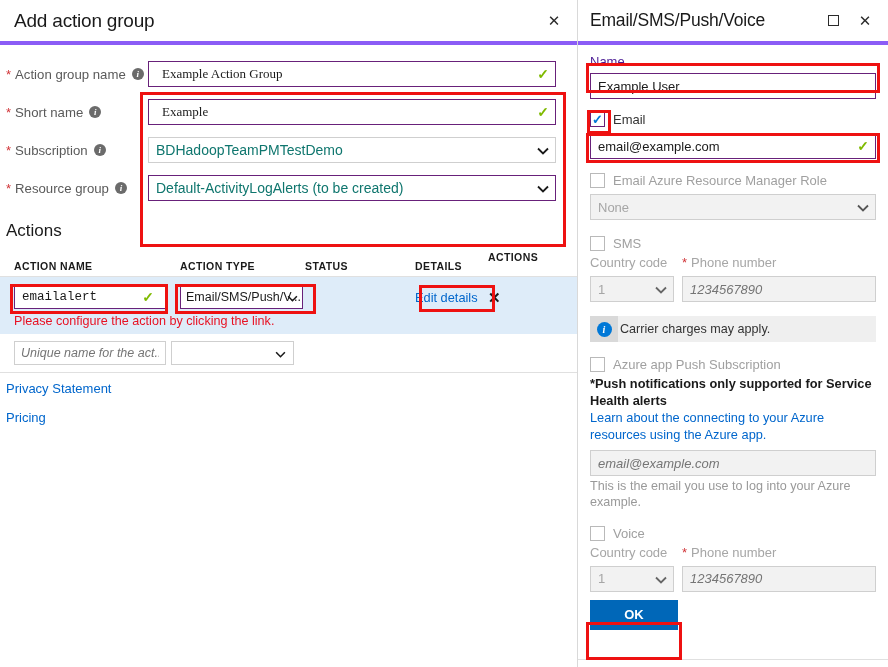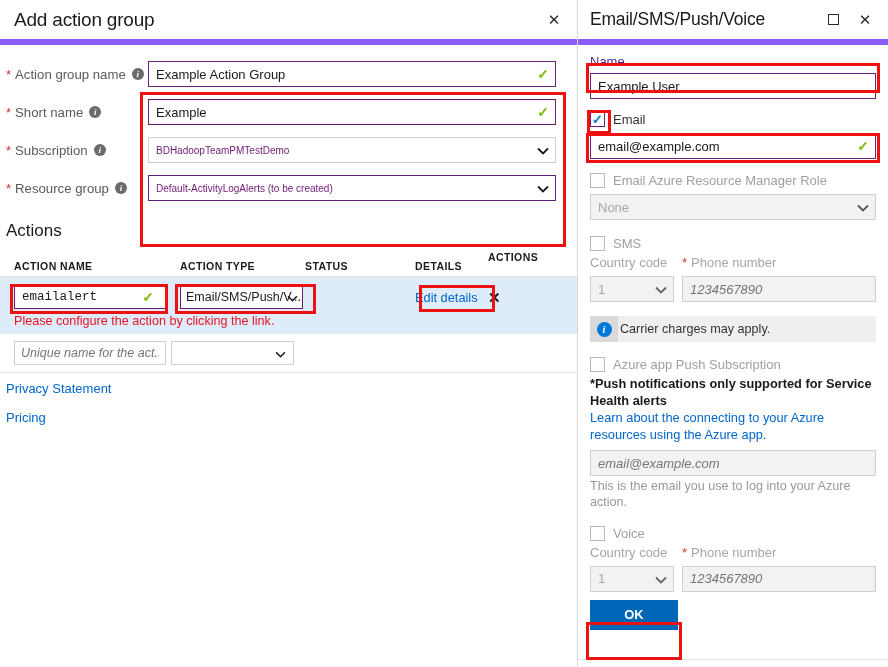--- a/index.html
+++ b/index.html
@@ -21,21 +21,21 @@
   .blade-left {
     position: relative;
     width: 578px; height: 667px;
     background: #ffffff;
     border-right: 1px solid #d9d9d9;
     flex: 0 0 578px;
   }
   .blade-header {
     position: relative;
     height: 45px;
-    border-bottom: 6px solid #8b5cf6;
+    border-bottom: 4px solid #8b5cf6;
     display: flex;
     align-items: center;
   }
   .blade-title {
     font-size: 19px;
     color: #1a1a1a;
     padding-left: 14px;
     letter-spacing: -0.2px;
   }
   .hdr-btns {
@@ -89,30 +89,30 @@
     line-height: 1;
     font-weight: bold;
   }
   .fctl { position: relative; width: 408px; height: 26px; }
   .txtbox {
     width: 100%; height: 26px;
     border: 1px solid #68217a;
     background: #ffffff;
     font-size: 13px;
     color: #1a1a1a;
-    padding: 0 24px 0 7px;
-    font-family: Liberation Sans, sans-serif;
+    padding: 0 24px 0 13px;
+    font-family: Liberation Serif, serif;
     outline: none;
   }
   .selbox {
     width: 100%; height: 26px;
     border: 1px solid #68217a;
     background: #ffffff;
-    font-size: 10px;
-    color: #701a75;
+    font-size: 14px;
+    color: #0f766e;
     padding: 0 24px 0 7px;
     display: flex; align-items: center;
     cursor: pointer;
     white-space: nowrap; overflow: hidden;
   }
   .selbox.gray { border-color: #cfcfcf; }
   .chev {
     position: absolute;
     right: 7px; top: 50%;
     transform: translateY(-50%);
@@ -531,21 +531,21 @@
       </div>
 
       
       <div class="cbrow" style="margin-top:15px;">
         <span class="cbox dim"></span>
         <span class="cblabel dim">Azure app Push Subscription</span>
       </div>
       <div class="bold-note" style="margin-top:4px;">*Push notifications only supported for Service Health alerts</div>
       <div class="learn" style="margin-top:1px;">Learn about the connecting to your Azure resources using the Azure app.</div>
       <input class="rinput dis" style="margin-top: 6px;" placeholder="email@example.com">
-      <div class="helptext" style="margin-top:2px;">This is the email you use to log into your Azure action.</div>
+      <div class="helptext" style="margin-top:2px;">This is the email you use to log into your Azure example.</div>
 
       
       <div class="cbrow" style="margin-top:15px;">
         <span class="cbox dim"></span>
         <span class="cblabel dim">Voice</span>
       </div>
       <div class="pair" style="margin-top:4px;">
         <div class="cc rlabel dim">Country code</div>
         <div class="pn rlabel dim">
           <span class="req">*</span><span>Phone number</span>

